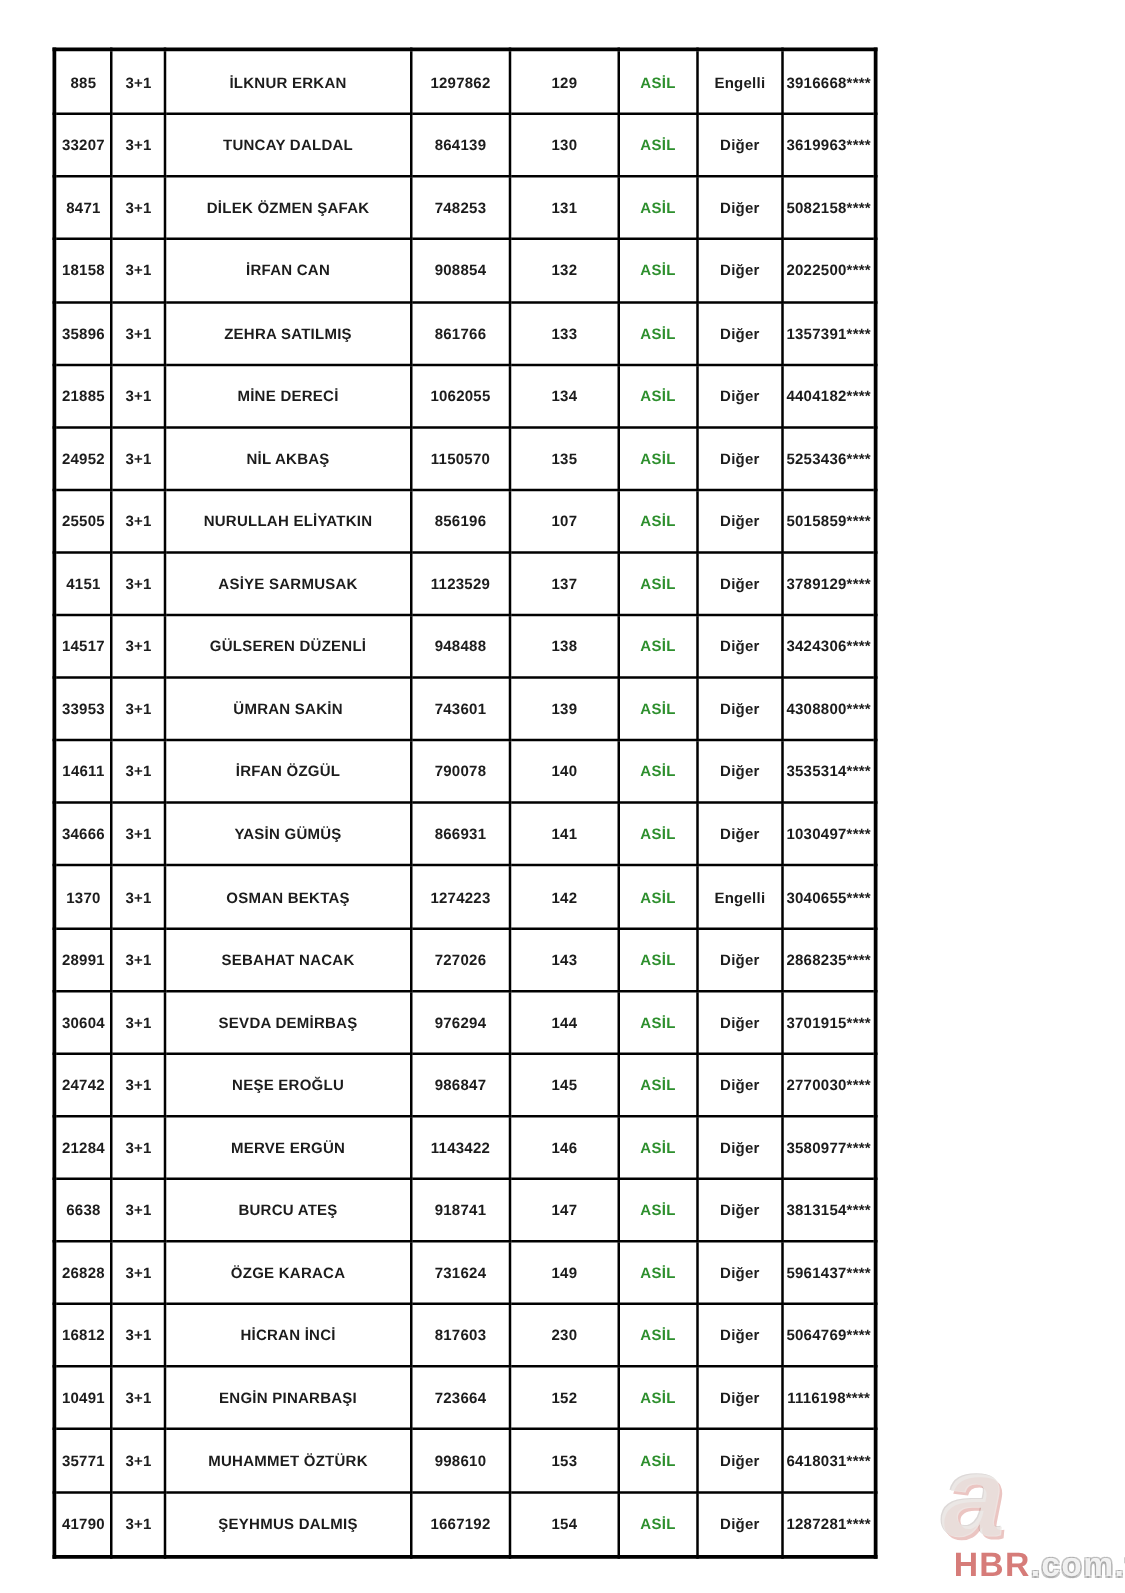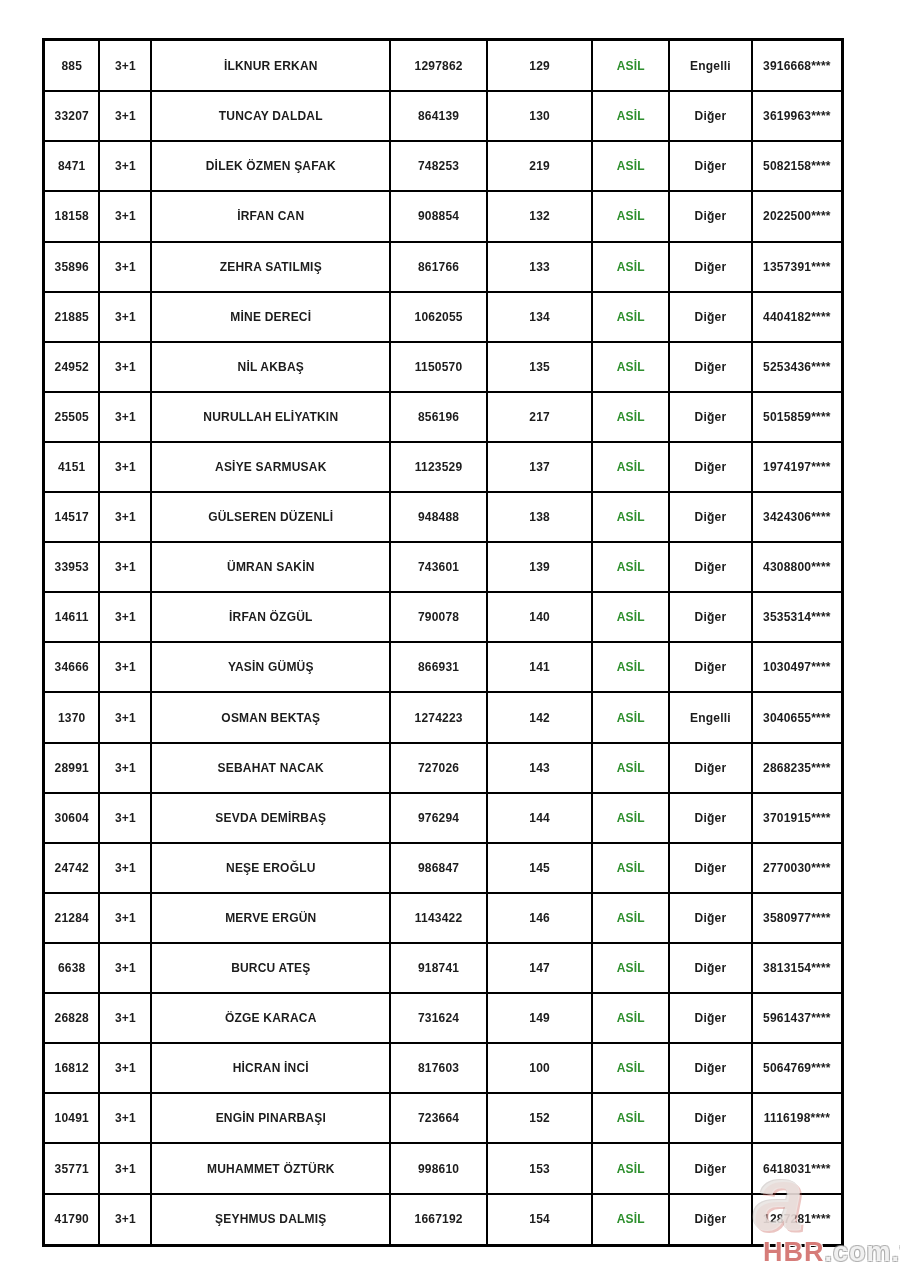--- a/index.html
+++ b/index.html
@@ -12,21 +12,21 @@
     position: relative;
     width: 900px;
     height: 1274px;
     background: #ffffff;
     overflow: hidden;
   }
   table.results {
     position: absolute;
     left: 42px;
     top: 38px;
-    width: 802px;
+    width: 660px;
     height: 1209px;
     border-collapse: collapse;
     table-layout: fixed;
     border: 3px solid #000;
     padding-left: 32px;
   }
   table.results td {
     border: 2px solid #000;
     text-align: center;
     vertical-align: middle;
@@ -126,21 +126,21 @@
           <td>130</td>
           <td class="status-asil" style="color: rgb(45, 143, 45);">ASİL</td>
           <td>Diğer</td>
           <td>3619963****</td>
         </tr>
         <tr>
           <td>8471</td>
           <td>3+1</td>
           <td>DİLEK ÖZMEN ŞAFAK</td>
           <td>748253</td>
-          <td>219</td>
+          <td>131</td>
           <td class="status-asil" style="color: rgb(45, 143, 45);">ASİL</td>
           <td>Diğer</td>
           <td>5082158****</td>
         </tr>
         <tr>
           <td>18158</td>
           <td>3+1</td>
           <td>İRFAN CAN</td>
           <td>908854</td>
           <td>132</td>
@@ -176,34 +176,34 @@
           <td>135</td>
           <td class="status-asil" style="color: rgb(45, 143, 45);">ASİL</td>
           <td>Diğer</td>
           <td>5253436****</td>
         </tr>
         <tr>
           <td>25505</td>
           <td>3+1</td>
           <td>NURULLAH ELİYATKIN</td>
           <td>856196</td>
-          <td>217</td>
+          <td>107</td>
           <td class="status-asil" style="color: rgb(45, 143, 45);">ASİL</td>
           <td>Diğer</td>
           <td>5015859****</td>
         </tr>
         <tr>
           <td>4151</td>
           <td>3+1</td>
           <td>ASİYE SARMUSAK</td>
           <td>1123529</td>
           <td>137</td>
           <td class="status-asil" style="color: rgb(45, 143, 45);">ASİL</td>
           <td>Diğer</td>
-          <td>1974197****</td>
+          <td>3789129****</td>
         </tr>
         <tr>
           <td>14517</td>
           <td>3+1</td>
           <td>GÜLSEREN DÜZENLİ</td>
           <td>948488</td>
           <td>138</td>
           <td class="status-asil" style="color: rgb(45, 143, 45);">ASİL</td>
           <td>Diğer</td>
           <td>3424306****</td>
@@ -306,21 +306,21 @@
           <td>149</td>
           <td class="status-asil" style="color: rgb(45, 143, 45);">ASİL</td>
           <td>Diğer</td>
           <td>5961437****</td>
         </tr>
         <tr>
           <td>16812</td>
           <td>3+1</td>
           <td>HİCRAN İNCİ</td>
           <td>817603</td>
-          <td>100</td>
+          <td>230</td>
           <td class="status-asil" style="color: rgb(45, 143, 45);">ASİL</td>
           <td>Diğer</td>
           <td>5064769****</td>
         </tr>
         <tr>
           <td>10491</td>
           <td>3+1</td>
           <td>ENGİN PINARBAŞI</td>
           <td>723664</td>
           <td>152</td>

